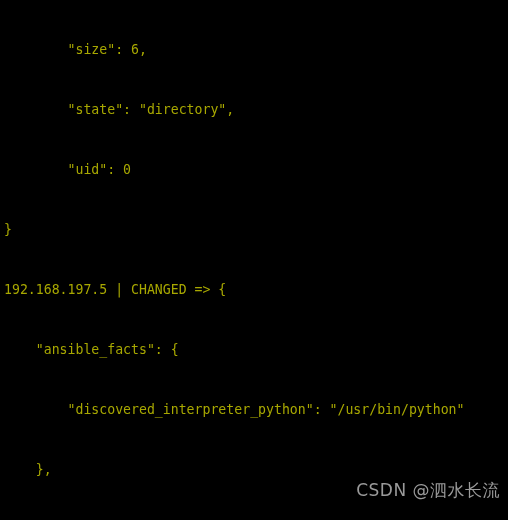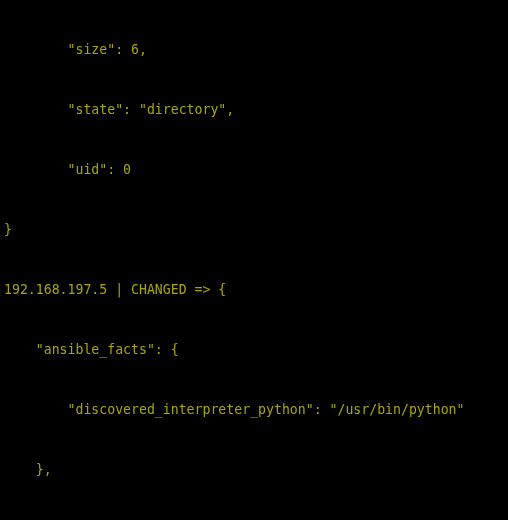--- a/index.html
+++ b/index.html
@@ -89,14 +89,15 @@
     
     
     
     
     
     
     
     
   </div>
 
+  <div id="watermark">CSDN @泗水长流</div>
 
 </div>
 
 </body></html>

